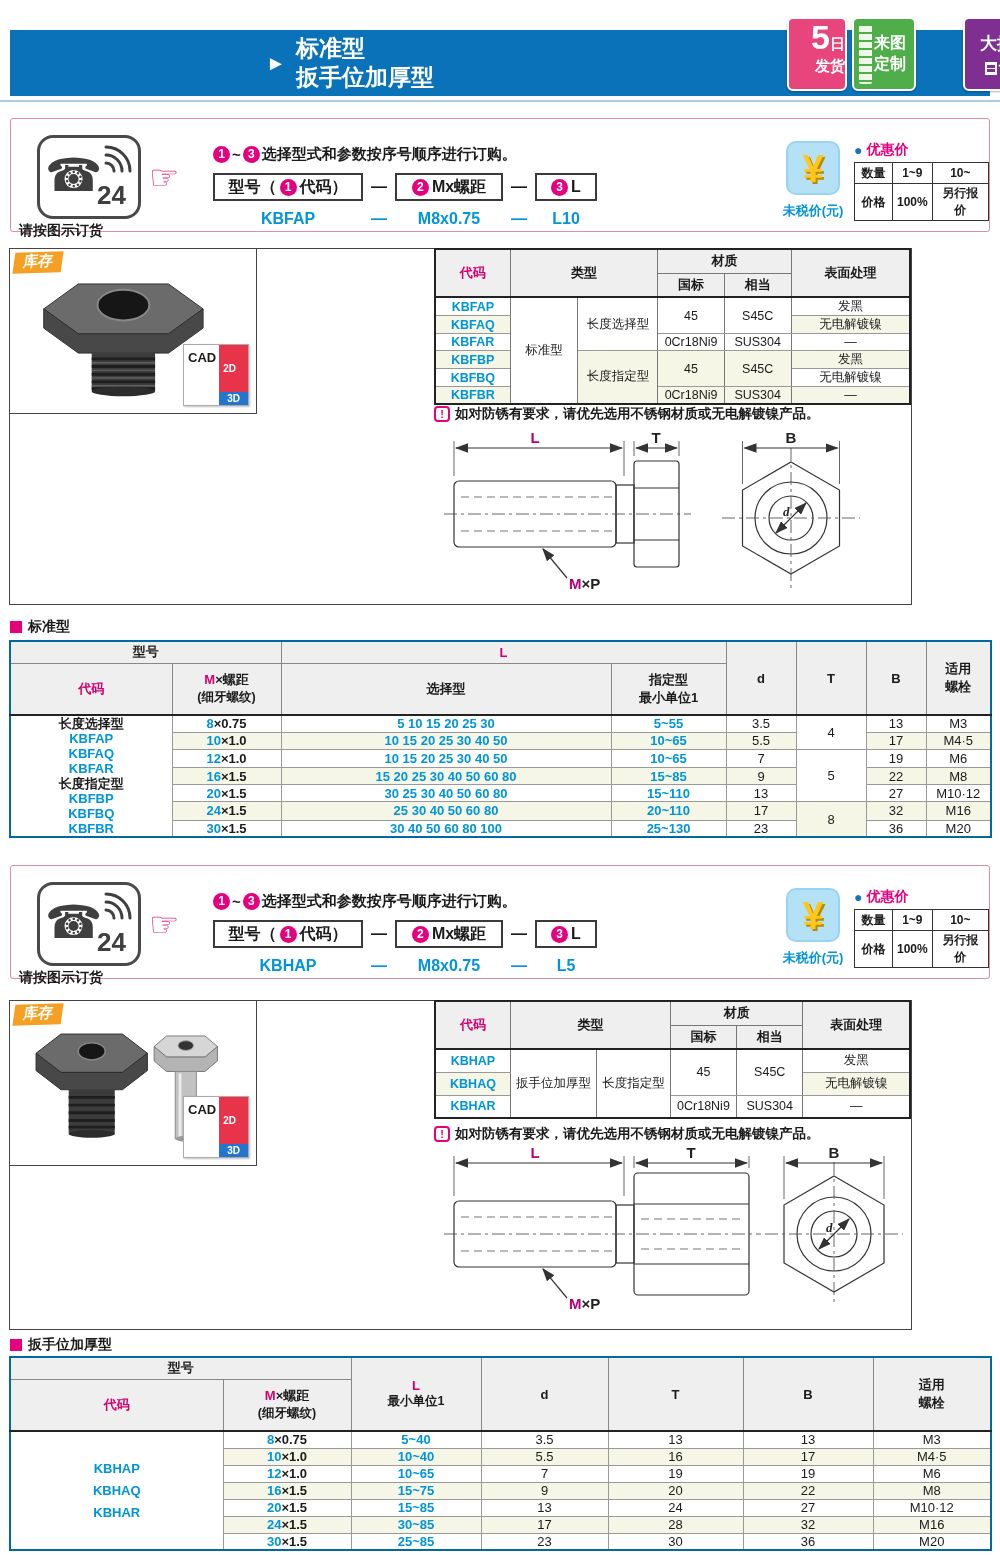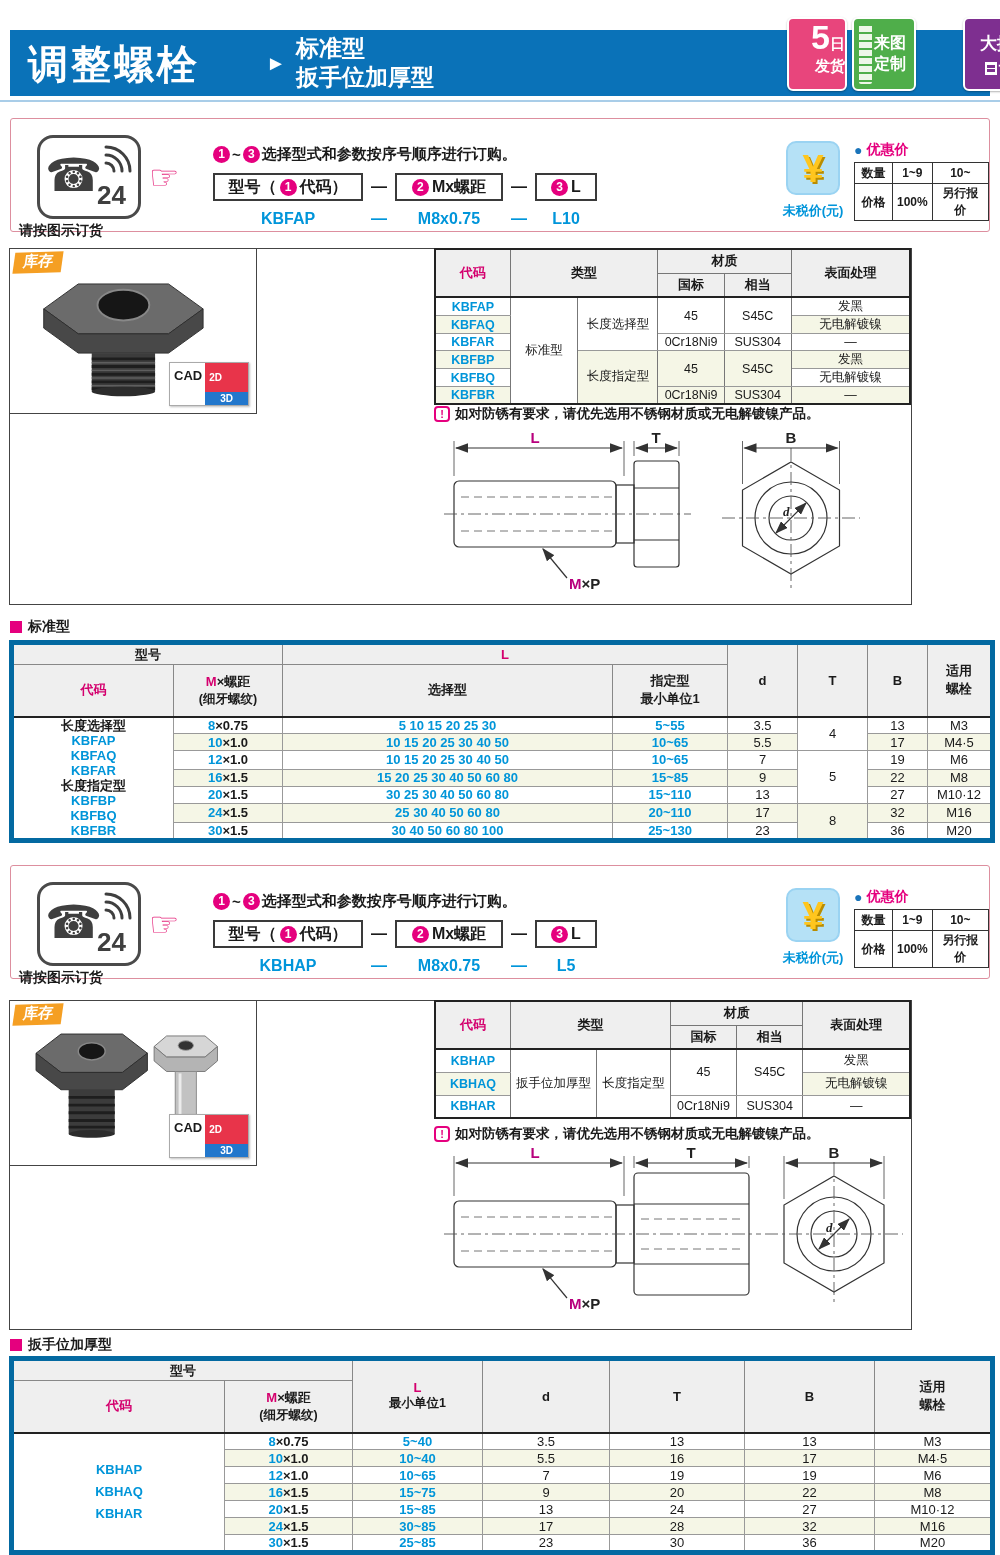--- a/index.html
+++ b/index.html
@@ -57,42 +57,42 @@
 .ptable td { border:1px solid #333; padding:1px 4px; text-align:center; height:21px; min-width:38px; }
 
 
 .stock { left:9px; width:903px; border:1px solid #444; background:#fff; }
 #stock1 { top:248px; height:357px; } #stock2 { top:1000px; height:330px; }
 .photo { left:0; top:0; width:247px; height:165px; border-right:1px solid #444; border-bottom:1px solid #444; background:#fff; }
 .stock-badge { left:4px; top:3px; background:#f59f23; color:#fff; font-size:15px; font-weight:bold; padding:0 9px 2px; transform:skewX(-10deg) rotate(-2deg); z-index:2; }
 .cad { right:7px; bottom:7px; display:flex; border:1px solid #aaa; background:#fff; box-shadow:1px 1px 2px rgba(0,0,0,.25); }
 .cad-label { font-size:13px; font-weight:bold; padding:5px 3px 0 4px; }
 .cad-dd { display:flex; flex-direction:column; }
-.cad-2d { background:#e8344a; color:#fff; font-size:10px; font-weight:bold; padding:9px 4px; }
-.cad-3d { background:#2277cc; color:#fff; font-size:10px; font-weight:bold; padding:1px 15px; }
+.cad-2d { background:#e8344a; color:#fff; font-size:10px; font-weight:bold; padding:18px 4px; }
+.cad-3d { background:#2277cc; color:#fff; font-size:10px; font-weight:bold; padding:1px 8px; }
 
 
 .ctable { position:absolute; left:424px; top:-1px; border-collapse:collapse; table-layout:fixed; border:2px solid #222; }
 .ctable th { background:#efefef; font-size:13px; font-weight:bold; border:1px solid #777; height:24px; }
 .ctable td { font-size:12.5px; border:1px solid #999; border-left:1px solid #777; border-right:1px solid #777; text-align:center; height:17px; }
 #ctable2 td { height:23px; }
 .ctable tbody tr { background:#fff; }
 .ctable tbody tr:nth-child(even) { background:#f5f6e6; }
 .ctable tbody tr:first-child td { border-top:2px solid #222; }
 .mag { color:#d4006e; }
 .blue { color:#0095d9; font-weight:bold; }
 .note { position:absolute; left:424px; display:flex; align-items:center; gap:5px; font-size:13.5px; font-weight:bold; white-space:nowrap; }
 .note-icon { width:16px; height:16px; border:2px solid #e5007e; border-radius:4px; color:#e5007e; font-size:11px; font-weight:bold; text-align:center; line-height:12px; flex:none; }
 
 
 .sec-title { display:flex; align-items:center; gap:6px; font-size:14px; font-weight:bold; }
 .sq { width:12px; height:12px; background:#e5007e; display:inline-block; }
 
 
-.spec { position:absolute; left:9px; border-collapse:collapse; table-layout:fixed; border:5px solid #0369a1; width:981px; }
+.spec { position:absolute; left:9px; border-collapse:collapse; table-layout:fixed; border:2px solid #0369a1; width:981px; }
 .spec th { background:#efefef; font-size:13px; font-weight:bold; border:1px solid #888; }
 .spec thead tr:first-child th { height:22px; }
 .spec thead tr:nth-child(2) th { height:52px; }
 .spec td { font-size:13px; border:1px solid #999; text-align:center; height:17px; padding:0; }
 .spec tbody tr { background:#fff; }
 .spec tbody tr:nth-child(even) { background:#f5f6e6; }
 .spec tbody tr:first-child td { border-top:2px solid #222; }
 .left-cell { vertical-align:middle; padding:2px 0; }
 .left-cell span { display:block; font-size:13px; line-height:15px; font-weight:bold; }
 .fit { text-align:left; padding-left:10px; }
@@ -107,21 +107,20 @@
 .dtxt { font:bold 15px "Liberation Sans", sans-serif; fill:#222; }
 .dmag { fill:#b8007d; }
 .ditalic { font:italic bold 13px "Liberation Serif", serif; fill:#222; }
 </style>
 </head>
 <body>
 
 <div class="page">
 
   <div class="abs banner">
-    <div class="abs banner-title">调整螺栓</div>
     <div class="abs banner-arrow">►</div>
     <div class="abs banner-sub">
       <div>标准型</div>
       <div>扳手位加厚型</div>
     </div>
     <div class="abs badge badge-delivery">
       <div><span class="big">5</span><span class="day">日</span></div>
       <span class="sub">发货</span>
     </div>
     <div class="abs badge badge-custom">

